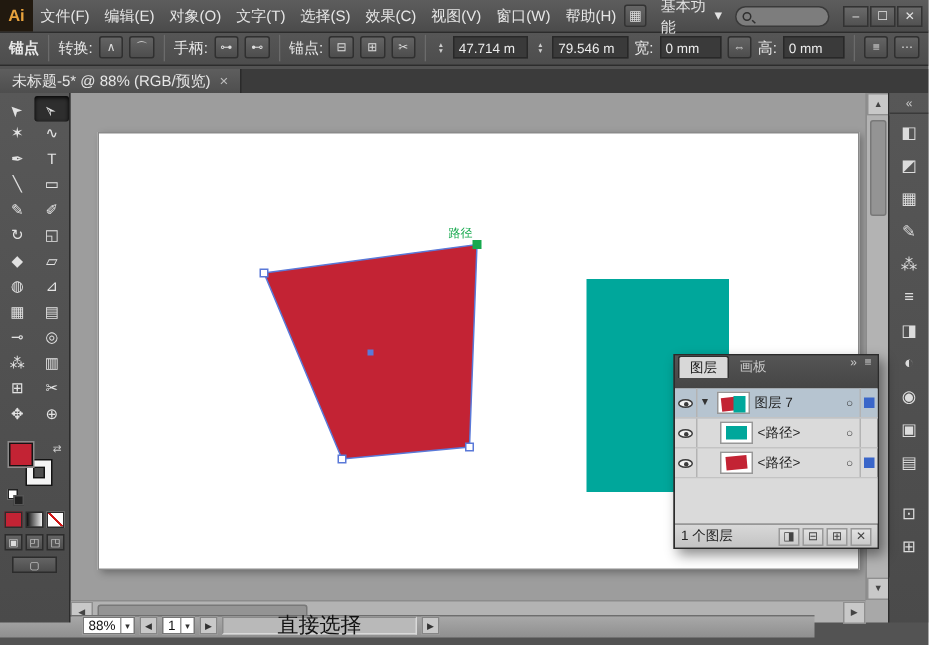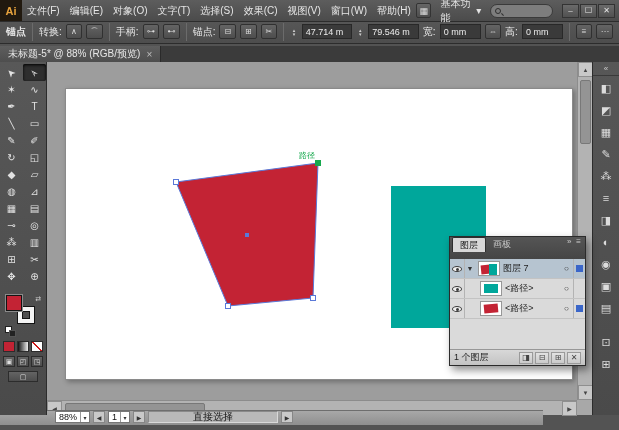--- a/index.html
+++ b/index.html
@@ -77,21 +77,21 @@
   #dock{left:592px;top:62px;width:27px;height:353px;background:linear-gradient(#575757,#4a4a4a);border-left:1px solid #2c2c2c;z-index:3;}
   .dock-exp{height:14px;border-bottom:1px solid #3a3a3a;font-size:8px;color:#ccc;display:flex;align-items:center;justify-content:center;}
   .dock-icon{width:23px;height:20px;margin:2px auto 0;display:flex;align-items:center;justify-content:center;font-size:11px;color:#dcdcdc;border-radius:2px;}
 
   
   #statusbar{left:0;top:410px;width:543px;height:15px;background:linear-gradient(#a8a8a8,#8f8f8f);border-top:1px solid #6e6e6e;display:flex;align-items:flex-start;gap:3px;padding-left:55px;color:#1c1c1c;z-index:4;}
   .st-field{height:12px;background:#fff;border:1px solid #777;font-size:9px;color:#111;display:flex;align-items:center;}
   .st-val{padding:0 3px;}
   .st-caret{width:9px;border-left:1px solid #999;font-size:6px;display:flex;align-items:center;justify-content:center;color:#333;height:100%;}
   .st-btn{width:12px;height:12px;background:#c9c9c9;border:1px solid #868686;font-size:6px;color:#333;display:flex;align-items:center;justify-content:center;}
-  .st-status{width:130px;height:12px;background:#b9b9b9;border:1px solid;border-color:#8a8a8a #d9d9d9 #d9d9d9 #8a8a8a;font-size:10px;color:#111;display:flex;align-items:center;justify-content:center;}
+  .st-status{width:130px;height:12px;background:#b9b9b9;border:1px solid;border-color:#8a8a8a #d9d9d9 #d9d9d9 #8a8a8a;font-size:14px;color:#111;display:flex;align-items:center;justify-content:center;}
 
   
   #layers-panel{left:449px;top:236px;width:137px;background:#474747;border:1px solid #2b2b2b;box-shadow:3px 4px 8px rgba(0,0,0,0.45);z-index:50;}
   .lp-tabs{height:22px;display:flex;align-items:flex-start;padding-left:2px;background:linear-gradient(#555,#454545);}
   .lp-tab{height:15px;padding:0 7px;font-size:9px;display:flex;align-items:center;}
   .lp-tab.active{background:#d8d8d8;color:#161616;border:1px solid #2e2e2e;border-bottom:none;border-radius:2px 2px 0 0;}
   .lp-tab.inactive{color:#c9c9c9;}
   .lp-tabicons{margin-left:auto;display:flex;gap:5px;padding:0 4px 3px 0;font-size:8px;color:#ccc;}
   .lp-body{background:#dadada;color:#1f1f1f;}
   .lp-row{height:20px;display:flex;align-items:center;border-bottom:1px solid #c3c3c3;font-size:9px;}

